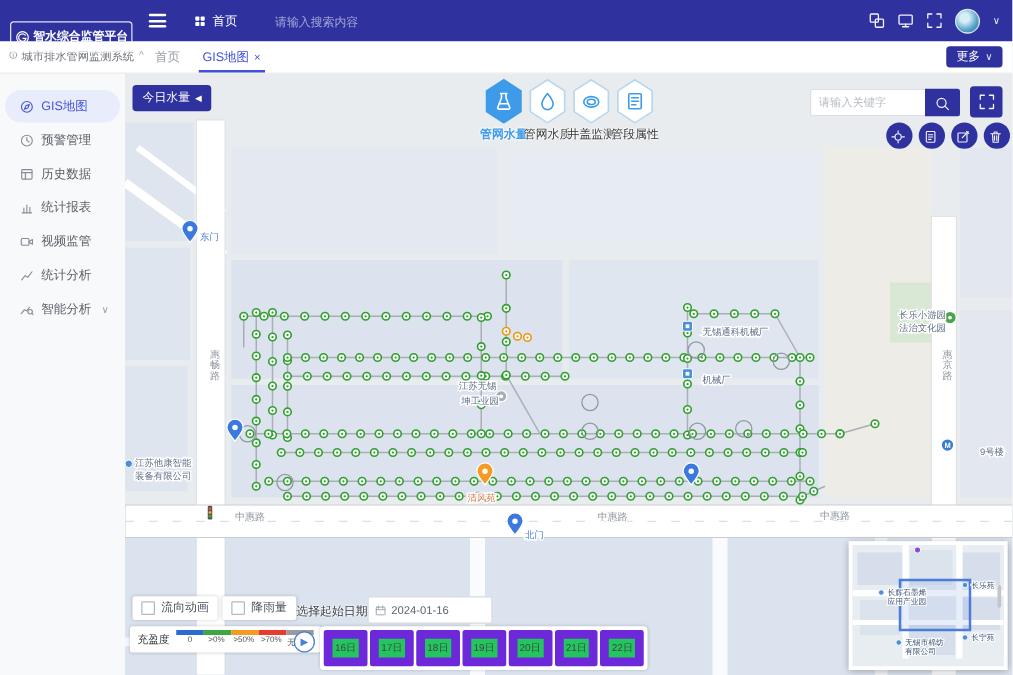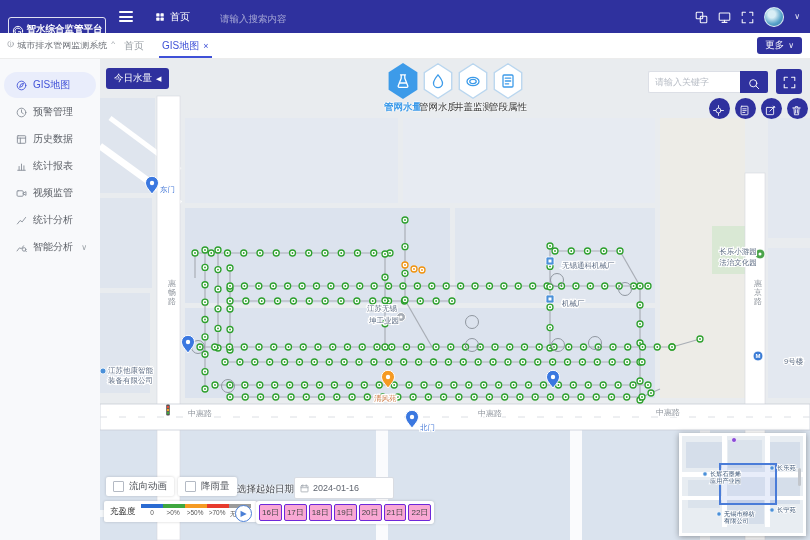--- a/index.html
+++ b/index.html
@@ -71,21 +71,21 @@
   .legend-title{font-size:8.5px;color:#333;white-space:nowrap;}
   .legend-items{display:flex;}
   .legend-item{display:flex;flex-direction:column;align-items:center;width:22px;}
   .legend-swatch{width:100%;height:4px;}
   .legend-label{font-size:7px;color:#555;margin-top:1px;white-space:nowrap;transform:scale(.92);}
   .date-label{position:absolute;left:137px;top:425px;font-size:9.5px;color:#3a3e45;z-index:10;text-shadow:0 0 2px #fff,0 0 2px #fff,0 0 2px #fff;white-space:nowrap;}
   .date-input{position:absolute;left:194px;top:419px;width:88px;height:20px;background:#fff;border:1px solid #d9dce2;border-radius:2px;display:flex;align-items:center;gap:4px;padding:0 5px;font-size:9px;color:#606670;z-index:10;cursor:pointer;}
   .date-input .cal{width:9px;height:9px;color:#9aa0a8;flex:none;}
   .play-btn{position:absolute;left:135px;top:447px;width:17px;height:17px;border-radius:50%;background:#fff;border:1.2px solid #4a7fd6;color:#4a7fd6;display:flex;align-items:center;justify-content:center;font-size:8px;z-index:10;cursor:pointer;box-sizing:border-box;}
   .days{position:absolute;left:156px;top:443px;background:#fff;border-radius:3px;padding:3px;display:flex;gap:2px;box-shadow:0 0 3px rgba(0,0,0,.18);z-index:10;}
-  .day-btn{border:1px solid #6d28d9;border-radius:2px;font-size:8px;color:#444;padding:2px 2px;background:#f9a8d4;white-space:nowrap;cursor:pointer;}
+  .day-btn{border:7px solid #6d28d9;border-radius:2px;font-size:8px;color:#444;padding:2px 2px;background:#22c55e;white-space:nowrap;cursor:pointer;}
   .minimap{position:absolute;left:579px;top:375px;width:121px;height:97px;background:#e8edf2;border:3px solid #fff;box-shadow:0 1px 6px rgba(0,0,0,.35);z-index:10;cursor:pointer;}
   .minimap svg{display:block;}
 </style>
 </head>
 <body>
 
 <div class="header">
   <div class="logo-box">
     <span class="logo-icon"><svg viewBox="0 0 16 16" width="100%" height="100%" fill="none" stroke="currentColor" stroke-width="1.3" stroke-linecap="round" stroke-linejoin="round">
           <circle cx="8" cy="8" r="6.2"></circle>

